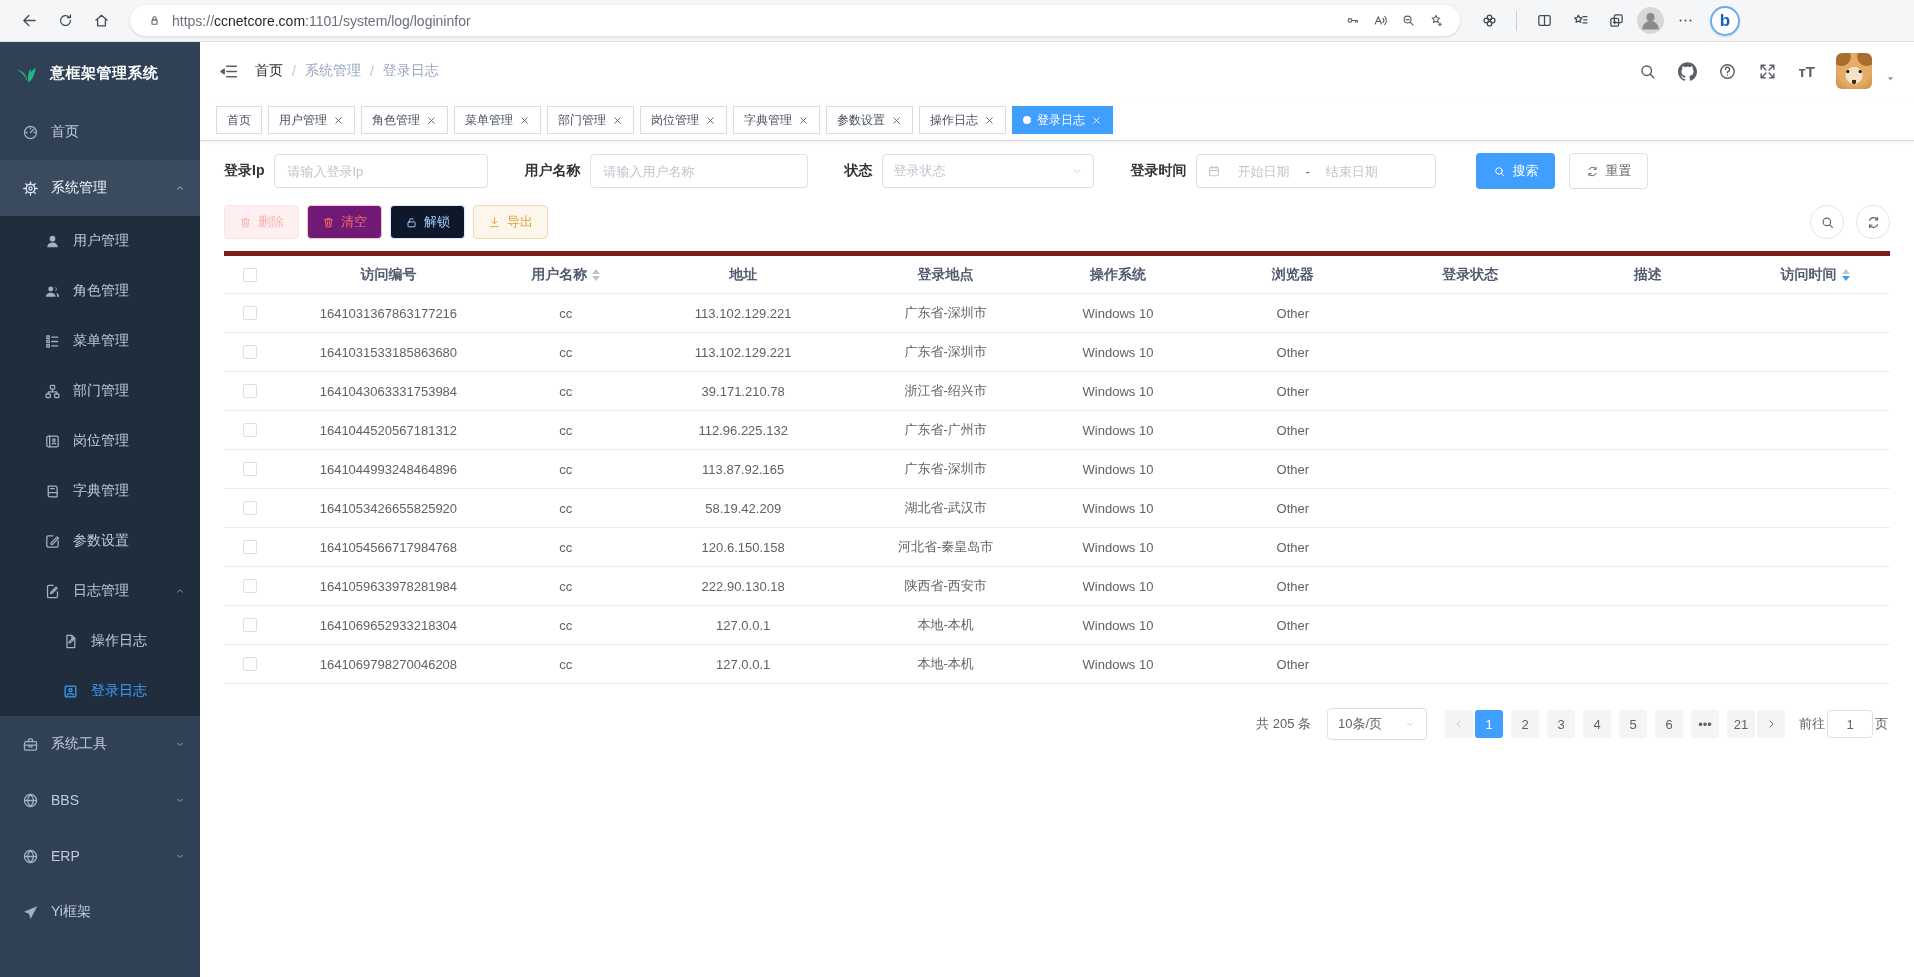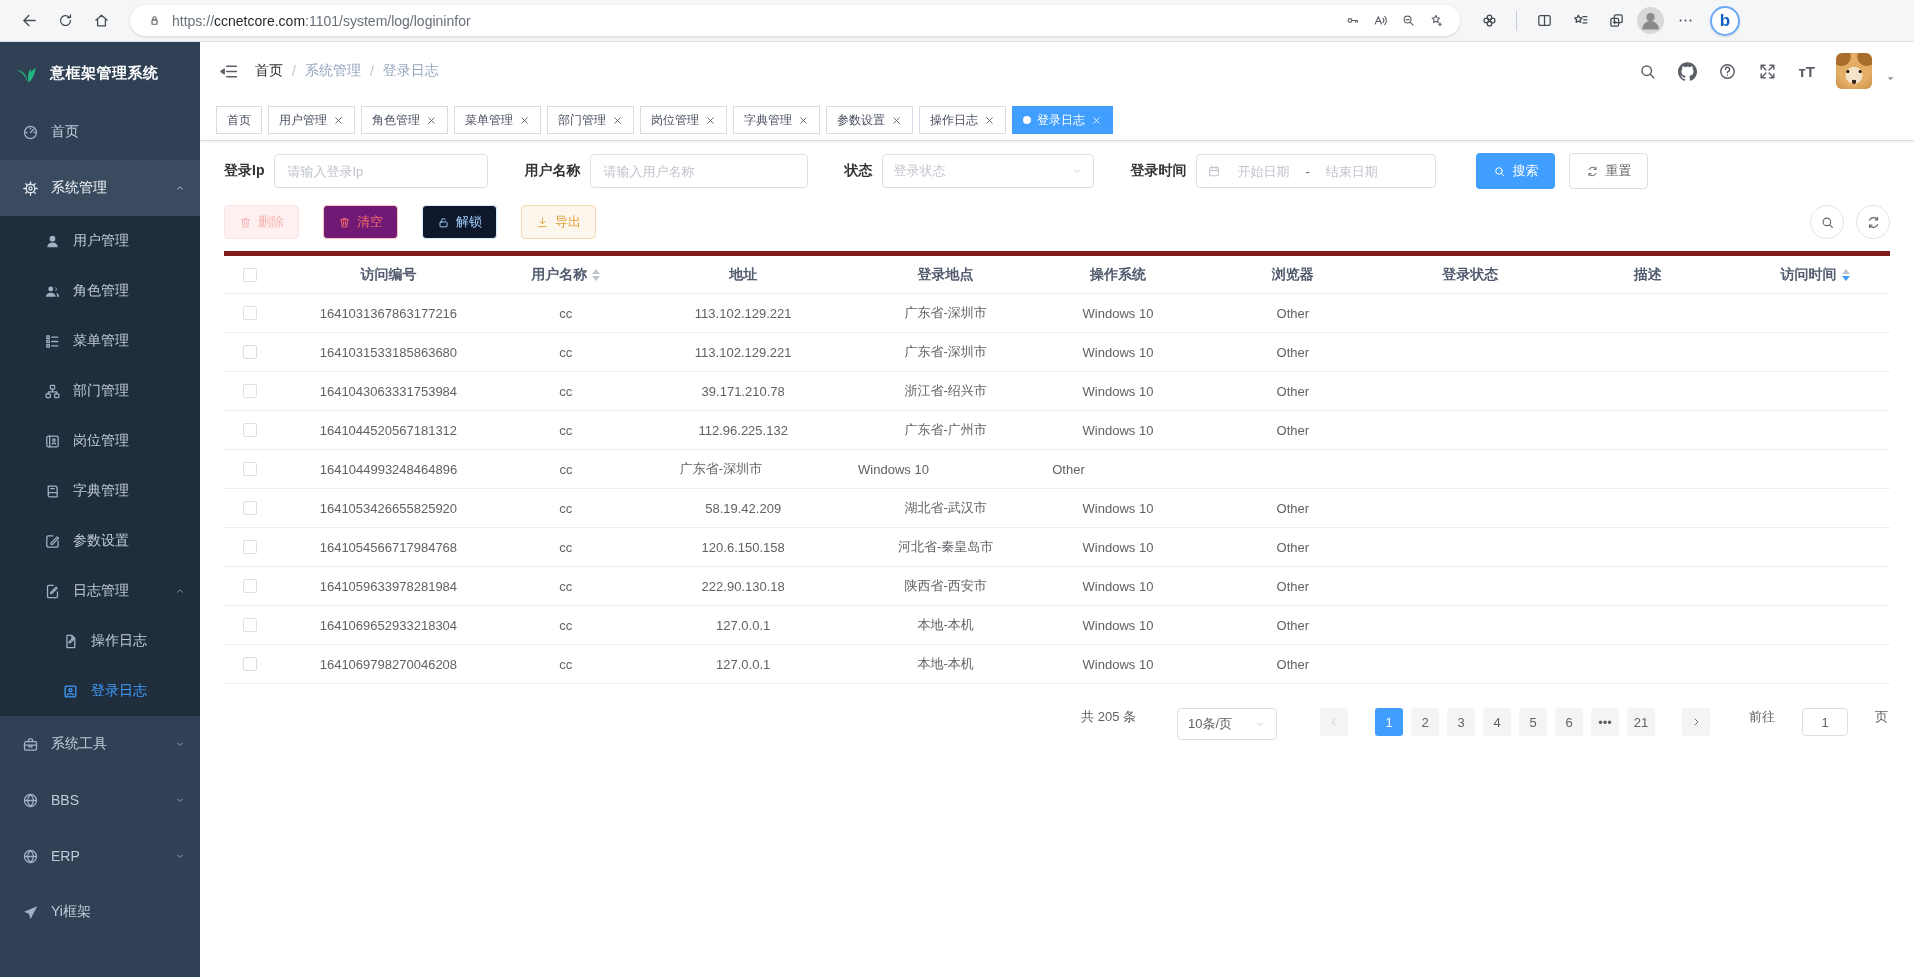--- a/index.html
+++ b/index.html
@@ -100,21 +100,21 @@
     display:flex;align-items:center;padding:0 10px;gap:6px;background:#fff}
   .cal{width:14px;height:14px;color:#c0c4cc;flex:none}
   .fdate input{border:none;outline:none;width:72px;font-size:13px;text-align:center;color:#606266}
   .fdate .sep{color:#606266;font-size:13px}
   .btn{height:36px;border-radius:4px;font-size:13px;display:inline-flex;align-items:center;
     gap:6px;padding:4px 16px;cursor:pointer;border:1px solid transparent}
   .btn svg{width:13px;height:13px}
   .btn-search{background:#409eff;color:#fff;margin-left:40px}
   .btn-reset{background:#fff;border-color:#dcdfe6;color:#606266;margin-left:14px}
 
-  .toolbar{margin-top:16px;display:flex;align-items:center;gap:24px}
+  .toolbar{margin-top:16px;display:flex;align-items:center;gap:8px}
   .tbtn{height:34px;padding:0 14px;border-radius:4px;font-size:13px;cursor:pointer;
     display:inline-flex;align-items:center;gap:6px;border:1px solid}
   .tbtn svg{width:13px;height:13px}
   .tbtn.danger-dis{background:#fef0f0;border-color:#fde2e2;color:#f9b4b4;cursor:not-allowed}
   .tbtn.danger{background:#701a75;border-color:#fbc4c4;color:#f56c6c}
   .tbtn.primary-dis{background:#0f172a;border-color:#d9ecff;color:#a0cfff;cursor:not-allowed}
   .tbtn.warning{background:#fdf6ec;border-color:#f5dab1;color:#e6a23c}
   .toolbar-right{margin-left:auto;display:flex;gap:12px}
   .circle-btn{width:34px;height:34px;border-radius:50%;border:1px solid #e0e3eb;
     background:#fff;color:#606266;display:flex;align-items:center;justify-content:center;cursor:pointer}
@@ -130,22 +130,22 @@
   .col-cb{width:52px}.c0{width:225px}.c1{width:130px}.c2{width:225px}.c3{width:180px}
   .c4{width:165px}.c5{width:185px}.c6{width:170px}.c7{width:185px}.c8{width:150px}
   .cb{width:14px;height:14px;border:1px solid #dcdfe6;border-radius:2px;background:#fff;cursor:pointer}
   .caret-wrap{display:inline-flex;flex-direction:column;margin-left:5px;gap:2px}
   .tri{width:0;height:0;border-left:4px solid transparent;border-right:4px solid transparent}
   .tri.up{border-bottom:5px solid #c0c4cc}
   .tri.down{border-top:5px solid #c0c4cc}
   .tri.down.on{border-top-color:#409eff}
 
   
-  .pagination{margin-top:24px;display:flex;align-items:flex-start;justify-content:flex-end;
-    gap:27px;font-size:13px;color:#606266;padding-right:2px}
+  .pagination{margin-top:24px;display:flex;align-items:center;justify-content:flex-end;
+    gap:2px;font-size:13px;color:#606266;padding-right:2px}
   .ptotal{margin-right:14px}
   .psize{width:100px;height:32px;border:1px solid #dcdfe6;border-radius:4px;cursor:pointer;
     display:flex;align-items:center;justify-content:space-between;padding:0 10px;
     color:#606266;margin-right:16px;background:#fff}
   .pager{display:flex;gap:8px;align-items:center}
   .pbtn{min-width:28px;height:28px;border-radius:3px;background:#f4f4f5;color:#606266;
     display:flex;align-items:center;justify-content:center;font-size:13px;border:none;
     padding:0 6px;cursor:pointer}
   .pbtn.active{background:#409eff;color:#fff}
   .pbtn.prev{color:#c0c4cc;cursor:not-allowed}
@@ -778,20 +778,21 @@
             <div class="tcell c6"></div>
             <div class="tcell c7"></div>
             <div class="tcell c8"></div>
           </div>
           <div class="trow">
             <div class="tcell col-cb">
               <span class="cb"></span>
             </div>
             <div class="tcell c0">1641044993248464896</div>
             <div class="tcell c1">cc</div>
+            <div class="tcell c2">113.87.92.165</div>
             <div class="tcell c3">广东省-深圳市</div>
             <div class="tcell c4">Windows 10</div>
             <div class="tcell c5">Other</div>
             <div class="tcell c6"></div>
             <div class="tcell c7"></div>
             <div class="tcell c8"></div>
           </div>
           <div class="trow">
             <div class="tcell col-cb">
               <span class="cb"></span>

